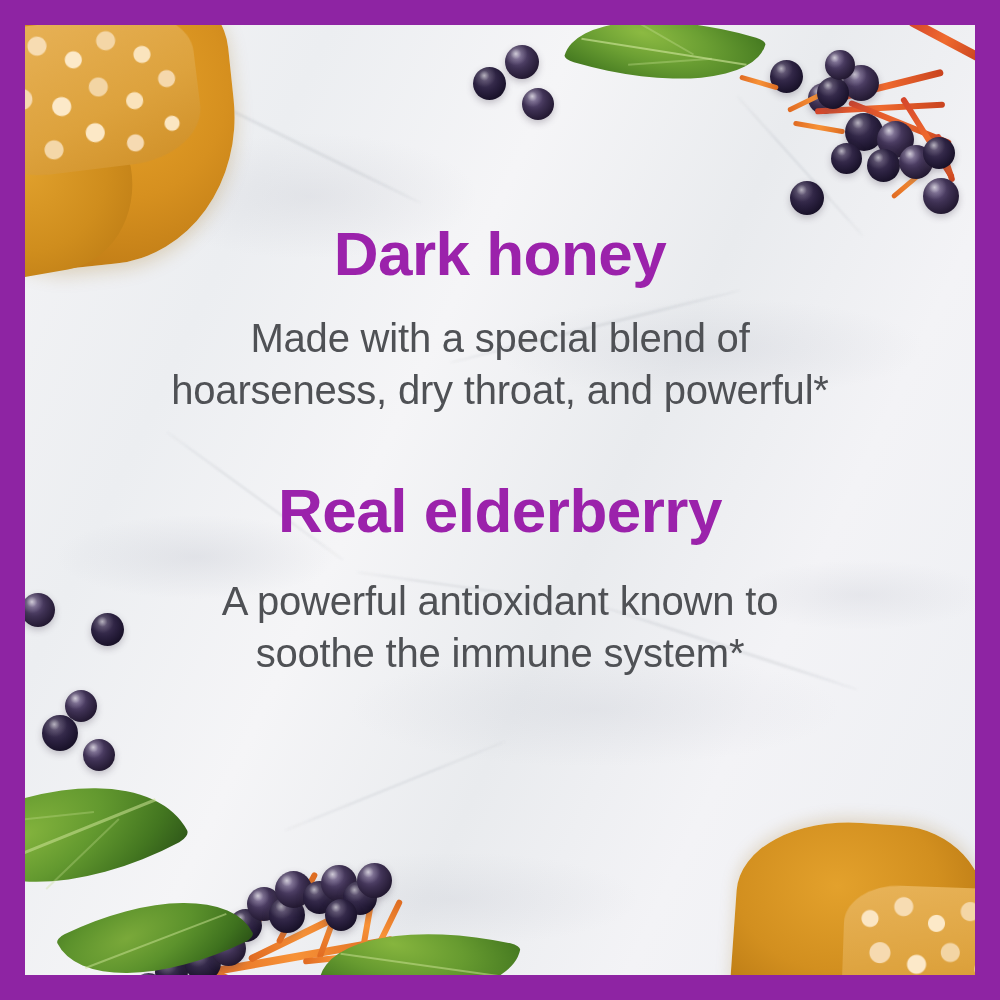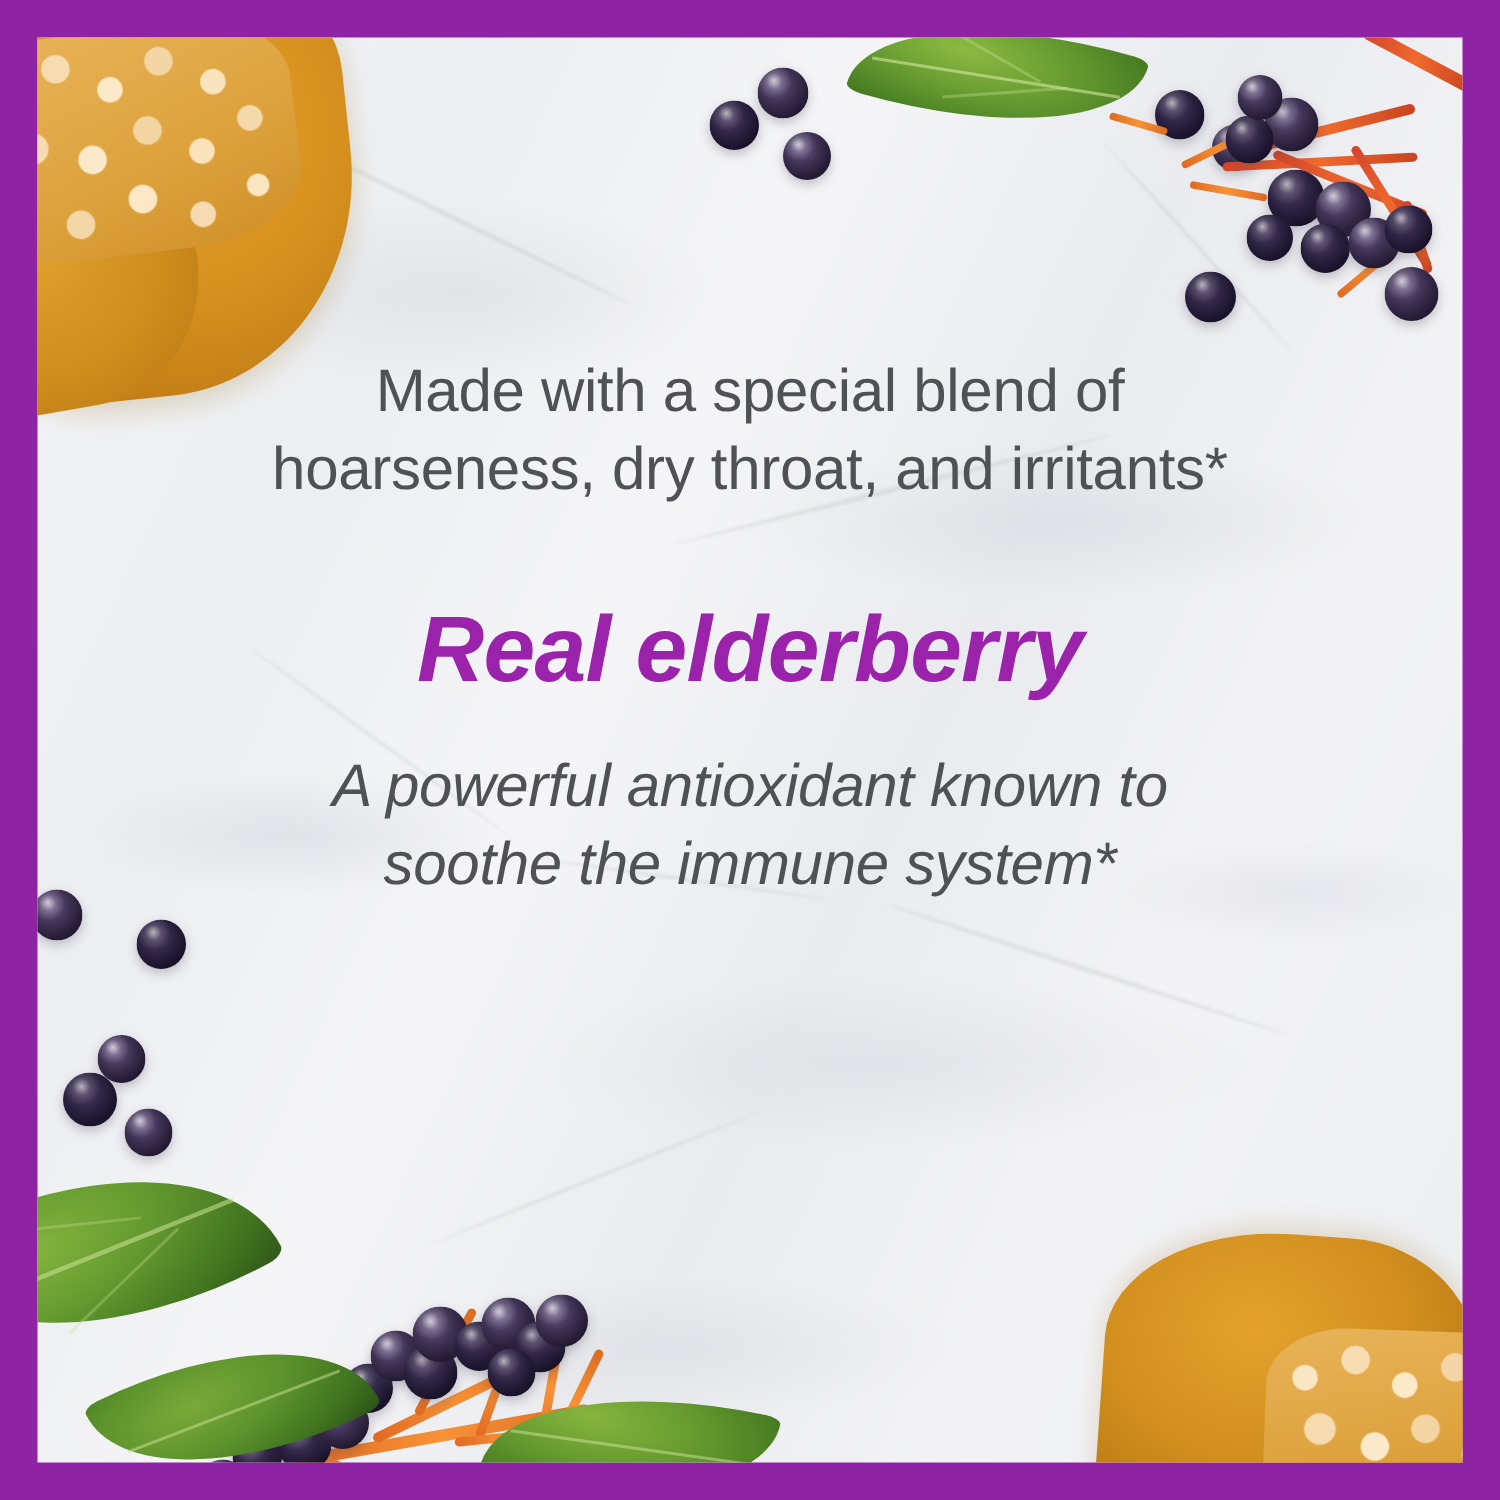--- a/index.html
+++ b/index.html
@@ -59,22 +59,22 @@
     font-size:62px;
     line-height:1.05;
     letter-spacing:-0.5px;
   }
   .body-copy {
     color:#4f5155;
     font-size:40px;
     line-height:1.30;
     letter-spacing:-0.2px;
   }
-  .block-1 .body-copy { margin-top:14px; }
-  .block-2 { margin-top:62px;font-style:italic; }
+  .block-1 .body-copy { margin-top:26px; }
+  .block-2 { margin-top:62px; }
   .block-2 .body-copy { margin-top:32px; }
 
   
   .deco { position:absolute; z-index:10; pointer-events:none; }
 
   
   .honey { position:absolute; z-index:12; }
 
   .berry {
     position:absolute;
@@ -283,23 +283,24 @@
           radial-gradient(circle at 38% 88%, #f4d7a8 0 9px, rgba(244,215,168,0) 10px),
           radial-gradient(circle at 60% 82%, #fce8c6 0 9px, rgba(252,232,198,0) 10px),
           radial-gradient(circle at 80% 90%, #f6dab2 0 8px, rgba(246,218,178,0) 9px),
           linear-gradient(170deg,#e8b359,#dda23d 60%,#cf8f27);
         filter:blur(.5px);"></div>
     </div>
 
     <div class="content">
 
       <div class="block-1">
+        <div class="heading">Dark honey</div>
         <div class="body-copy">
           <div>Made with a special blend of</div>
-          <div>hoarseness, dry throat, and irritants*</div>
+          <div>hoarseness, dry throat, and powerful*</div>
         </div>
       </div>
 
       <div class="block-2">
         <div class="heading">Real elderberry</div>
         <div class="body-copy">
           <div>A powerful antioxidant known to</div>
           <div>soothe the immune system*</div>
         </div>
       </div>

